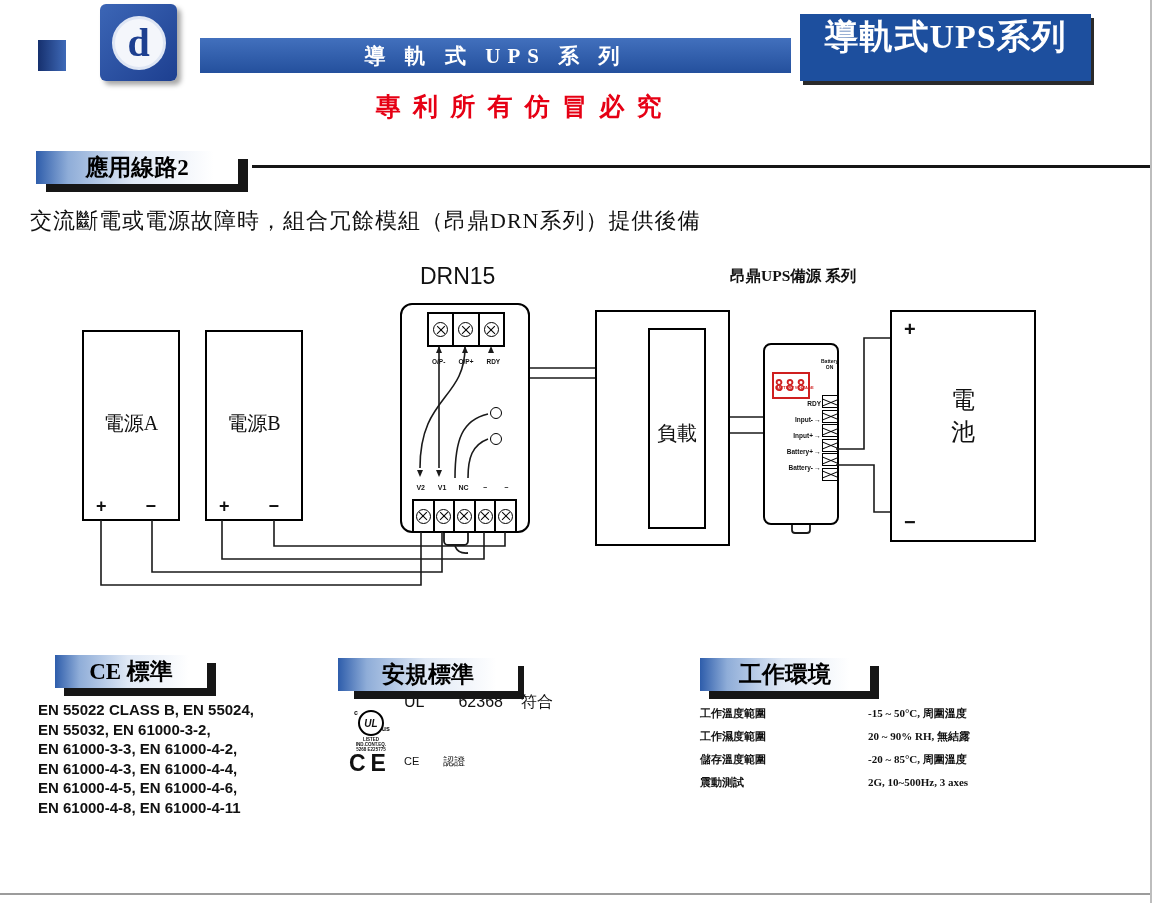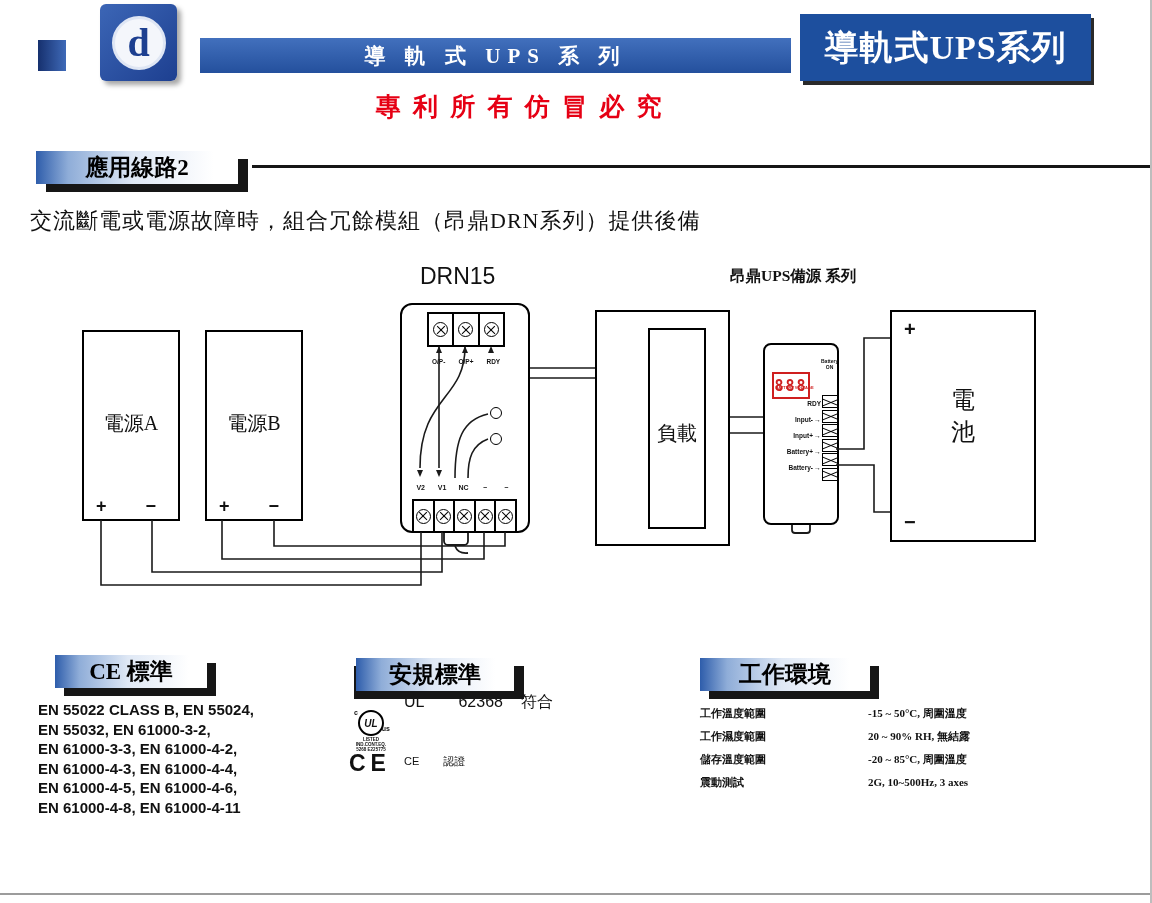--- a/index.html
+++ b/index.html
@@ -14,21 +14,21 @@
   .logo{position:absolute;left:100px;top:4px;width:77px;height:77px;border-radius:6px;
         background:linear-gradient(135deg,#3c66b6,#1d3f90);box-shadow:4px 4px 5px rgba(0,0,0,.35);
         display:flex;align-items:center;justify-content:center}
   .logo-circle{width:54px;height:54px;border-radius:50%;background:#f4f6fb;border:3px solid #dfe6f4;
         display:flex;align-items:center;justify-content:center}
   .logo-letter{font-family:"Liberation Serif",serif;font-weight:bold;font-size:40px;color:#1d3f90;line-height:1}
   .banner{position:absolute;left:200px;top:38px;width:591px;height:35px;
         background:linear-gradient(180deg,#4270bd,#24509d);display:flex;align-items:center;justify-content:center}
   .banner span{color:#fff;font-size:21px;font-weight:bold;letter-spacing:7px}
   .corner-box{position:absolute;left:800px;top:14px;width:291px;height:67px;background:#1d4f9e;
-        box-shadow:3px 4px 0 #2a2a2a;display:flex;align-items:center;justify-content:center}
+        box-shadow:3px 4px 0 #2a2a2a;display:flex;justify-content:center}
   .corner-box span{color:#fff;font-size:34px;font-weight:bold;letter-spacing:1px}
   .patent{position:absolute;left:300px;top:90px;width:440px;text-align:center;color:#e60014;
         font-size:25px;font-weight:bold;letter-spacing:3px}
 
   
   .tab{position:absolute;height:33px;display:flex;align-items:center;justify-content:center;z-index:2;
         background:linear-gradient(90deg,#2e5dab 0,#8fadd8 16%,#dfe8f5 48%,#ffffff 88%);
         font-weight:bold;font-size:23px;color:#000}
   .tab-shadow{position:absolute;height:33px;background:#161616;z-index:1}
   .tab1{left:36px;top:151px;width:202px}
@@ -95,21 +95,21 @@
 
   .wires{position:absolute;left:0;top:0;pointer-events:none}
 
   
   .ce-tab{left:55px;top:655px;width:152px}
   .ce-tab-shadow{left:64px;top:663px;width:152px}
   .ce-lines{position:absolute;left:38px;top:700px;font-family:"Liberation Sans",sans-serif;
         font-size:15px;font-weight:bold;line-height:19.5px}
   .ce-lines div{white-space:nowrap}
 
-  .safety-tab{left:356px;top:658px;width:158px}
+  .safety-tab{left:338px;top:658px;width:180px}
   .safety-tab-shadow{left:354px;top:666px;width:170px}
   .ul-mark{position:absolute;left:347px;top:710px;width:48px;text-align:center;
         font-family:"Liberation Sans",sans-serif;font-weight:bold}
   .ul-circle{position:relative;margin:0 auto;width:26px;height:26px;border:2px solid #000;border-radius:50%;
         display:flex;align-items:center;justify-content:center}
   .ul-core{font-size:10px;font-style:italic}
   .ul-c{position:absolute;left:-6px;top:-3px;font-size:7px}
   .ul-us{position:absolute;right:-8px;bottom:2px;font-size:7px}
   .ul-lines{font-size:4.5px;line-height:5px;margin-top:1px}
   .ul-text-row{position:absolute;left:404px;top:692px;font-size:16px;font-family:"Liberation Sans",sans-serif}

